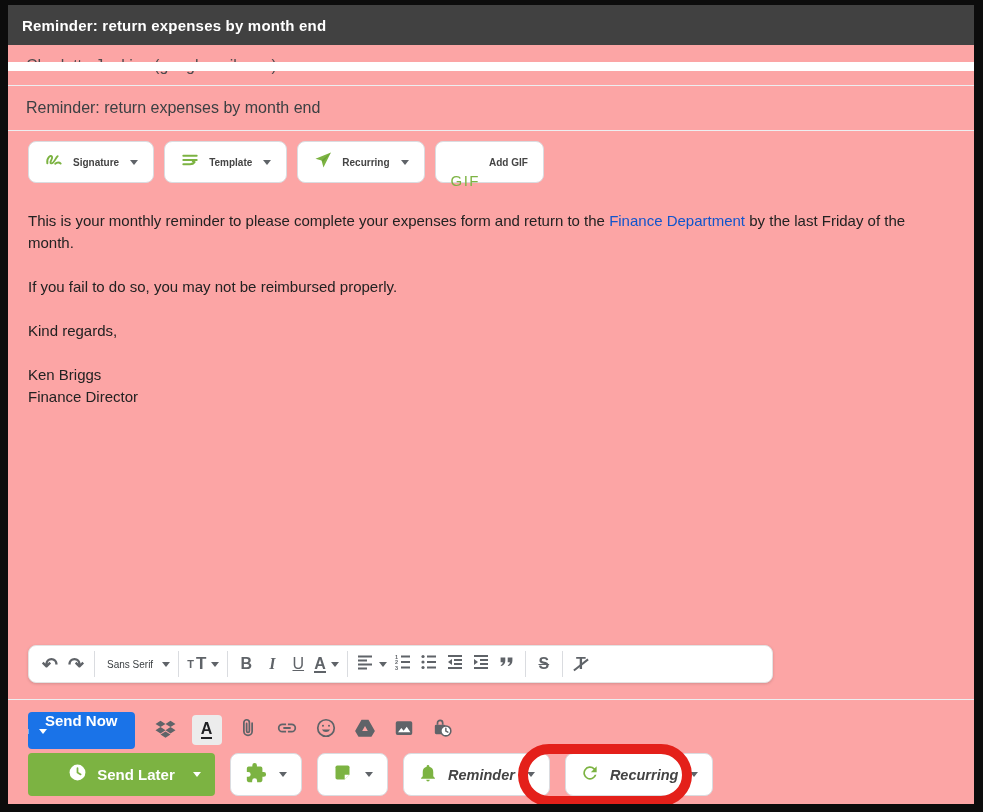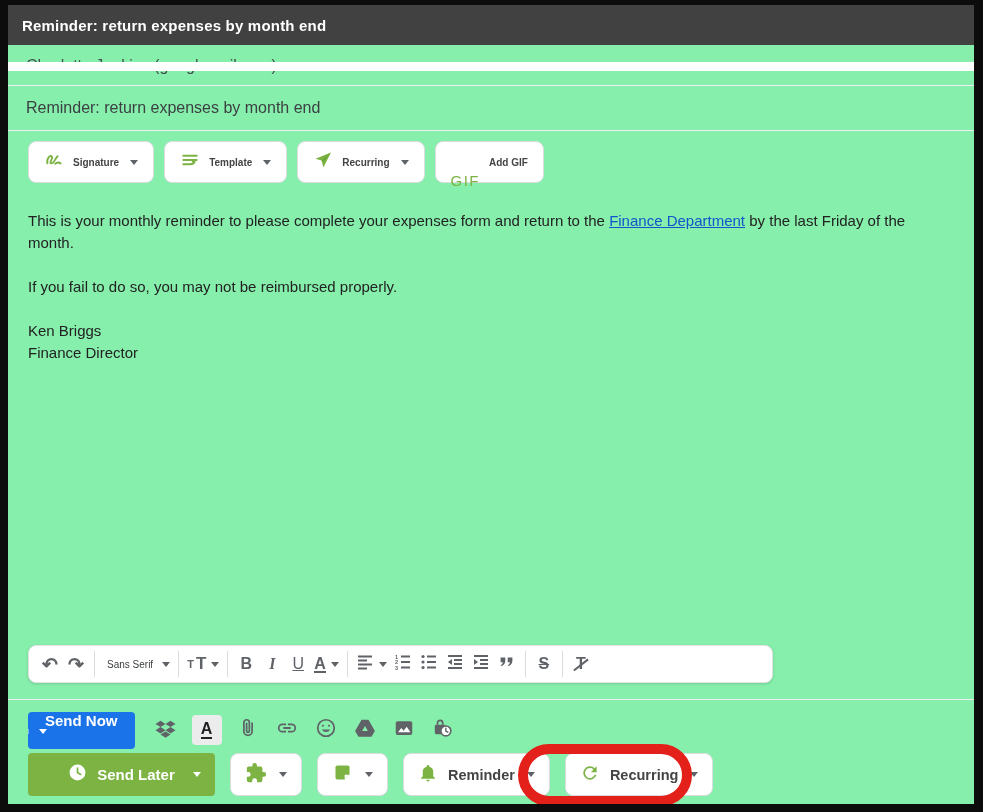--- a/index.html
+++ b/index.html
@@ -1,19 +1,19 @@
 <!DOCTYPE html>
 <html><head>
 <meta charset="utf-8">
 <style>
   * { margin:0; padding:0; box-sizing:border-box; }
   html,body { background:#222; }
   body { font-family:"Liberation Sans", sans-serif; }
   .stage { position:relative; width:983px; height:812px; background:#0c0c0c; margin:0 auto; overflow:hidden; }
-  .window { position:absolute; left:8px; top:5px; right:9px; bottom:8px; background:#86efac; overflow:hidden; }
+  .window { position:absolute; left:8px; top:5px; right:9px; bottom:8px; background:#fca5a5; overflow:hidden; }
 
   
   .titlebar { position:absolute; left:0; right:0; top:0; height:40px; background:#414141; display:flex; align-items:center; padding:0 14px; }
   .titlebar .title { color:#fff; font-size:15px; font-weight:bold; letter-spacing:.2px; }
 
   
   .to-row { position:absolute; left:0; right:0; top:40px; height:41px; border-bottom:1px solid #eceff1; }
   .to-row .to-text { position:absolute; left:18px; top:0; line-height:41px; font-size:16px; color:#3c4043; opacity:.9; }
   .to-row .wipe { position:absolute; left:0; right:0; top:17px; height:9px; background:#fff; }
 
@@ -26,21 +26,21 @@
   .chip-btn { height:42px; display:inline-flex; align-items:center; gap:9px; padding:0 15px; background:#fff; border:1px solid #dadce0; border-radius:8px; cursor:pointer; }
   .chip-btn .lbl { font-size:10px; font-weight:bold; color:#444; }
   .caret { width:0; height:0; border-left:4.5px solid transparent; border-right:4.5px solid transparent; border-top:5.5px solid #5f6368; margin-left:2px; }
   .caret.white { border-top-color:#fff; }
   .gif-letters { color:#7cb342; font-weight:normal; font-size:15px; letter-spacing:1.5px;margin-top:37px; }
 
   
   .mail-body { position:absolute; left:0; right:0; top:195px; height:440px; padding:10px 20px 0 20px; font-size:15px; color:#222; line-height:22px; }
   .para { margin-bottom:22px; }
   .para.tight { margin-bottom:0; }
-  .body-link { color:#1155cc; text-decoration:underline; cursor:pointer; }
+  .body-link { color:#1155cc; cursor:pointer; }
 
   
   .fmt-toolbar { position:absolute; left:20px; top:640px; width:745px; height:38px; background:#fff; border:1px solid #e3e3e3; border-radius:8px; box-shadow:0 1px 3px rgba(0,0,0,.15); display:flex; align-items:center; padding:0 8px; color:#5f6368; }
   .fmt-item { display:inline-flex; align-items:center; justify-content:center; min-width:26px; height:30px; cursor:pointer; gap:3px; padding:0 3px; }
   .fmt-sep { width:1px; height:26px; background:#dadce0; margin:0 5px; }
   .glyph { font-size:17px; color:#5f6368; }
   .glyph.arrow { font-size:19px; font-weight:bold; }
   .font-name { font-size:10px; color:#3c4043; padding:0 4px; }
   .g-bold { font-weight:bold; font-size:16px; }
   .g-italic { font-family:"Liberation Serif", serif; font-style:italic; font-weight:bold; font-size:16px; }
@@ -63,21 +63,21 @@
   .iconbar { display:flex; align-items:center; gap:13px; margin-left:18px; }
   .ic { width:26px; height:26px; display:flex; align-items:center; justify-content:center; cursor:pointer; }
   .ic-fmtA { background:#ececec; border-radius:4px; width:30px; height:30px; font-size:16px; font-weight:bold; color:#202124; border-bottom:0; }
   .ic-fmtA span { border-bottom:2.5px solid #202124; line-height:16px; }
 
   
   .later-row { position:absolute; left:0; right:0; top:748px; height:50px; display:flex; align-items:flex-start; padding-left:20px; gap:15px; }
   .sendlater-btn { width:187px; height:43px; background:#7cb342; border-radius:4px; display:flex; align-items:center; justify-content:center; gap:10px; position:relative; cursor:pointer; }
   .sendlater-btn .lbl { color:#fff; font-size:15px; font-weight:bold; }
   .sendlater-btn .caret { position:absolute; right:14px; }
-  .later-chip { height:43px; display:inline-flex; align-items:center; gap:10px; padding:0 14px; background:#fff; border:1px solid #dadce0; border-radius:8px; cursor:pointer; }
+  .later-chip { height:43px; display:inline-flex; align-items:center; gap:10px; padding:0 14px; background:#fff; border:1px solid #dadce0; border-radius:8px; cursor:pointer;font-style:italic; }
   .later-chip .lbl { font-size:14.5px; font-weight:bold; color:#444; }
 
   
   .annotation-ring { position:absolute; left:518px; top:744px; width:174px; height:62px; border:10px solid #e4201a; border-radius:34px; z-index:5; pointer-events:none; }
   .frame-bottom { position:absolute; left:0; right:0; bottom:0; height:8px; background:#0c0c0c; z-index:6; }
 </style>
 </head>
 <body>
 
 <div class="stage">
@@ -134,20 +134,21 @@
 
       <div class="chip-btn">
         <span class="gif-letters">GIF</span>
         <span class="lbl">Add GIF</span>
       </div>
     </div>
 
     <div class="mail-body">
       <div class="para"><span>This is your monthly reminder to please complete your expenses form and return to the </span><span class="body-link">Finance Department</span><span> by the last Friday of the month.</span></div>
       <div class="para">If you fail to do so, you may not be reimbursed properly.</div>
+      <div class="para">Kind regards,</div>
       <div class="para tight">Ken Briggs</div>
       <div class="para tight">Finance Director</div>
     </div>
 
     <div class="fmt-toolbar">
       <div class="fmt-item">
           <span class="glyph arrow">↶</span>
         </div>
       <div class="fmt-item">
           <span class="glyph arrow">↷</span>

